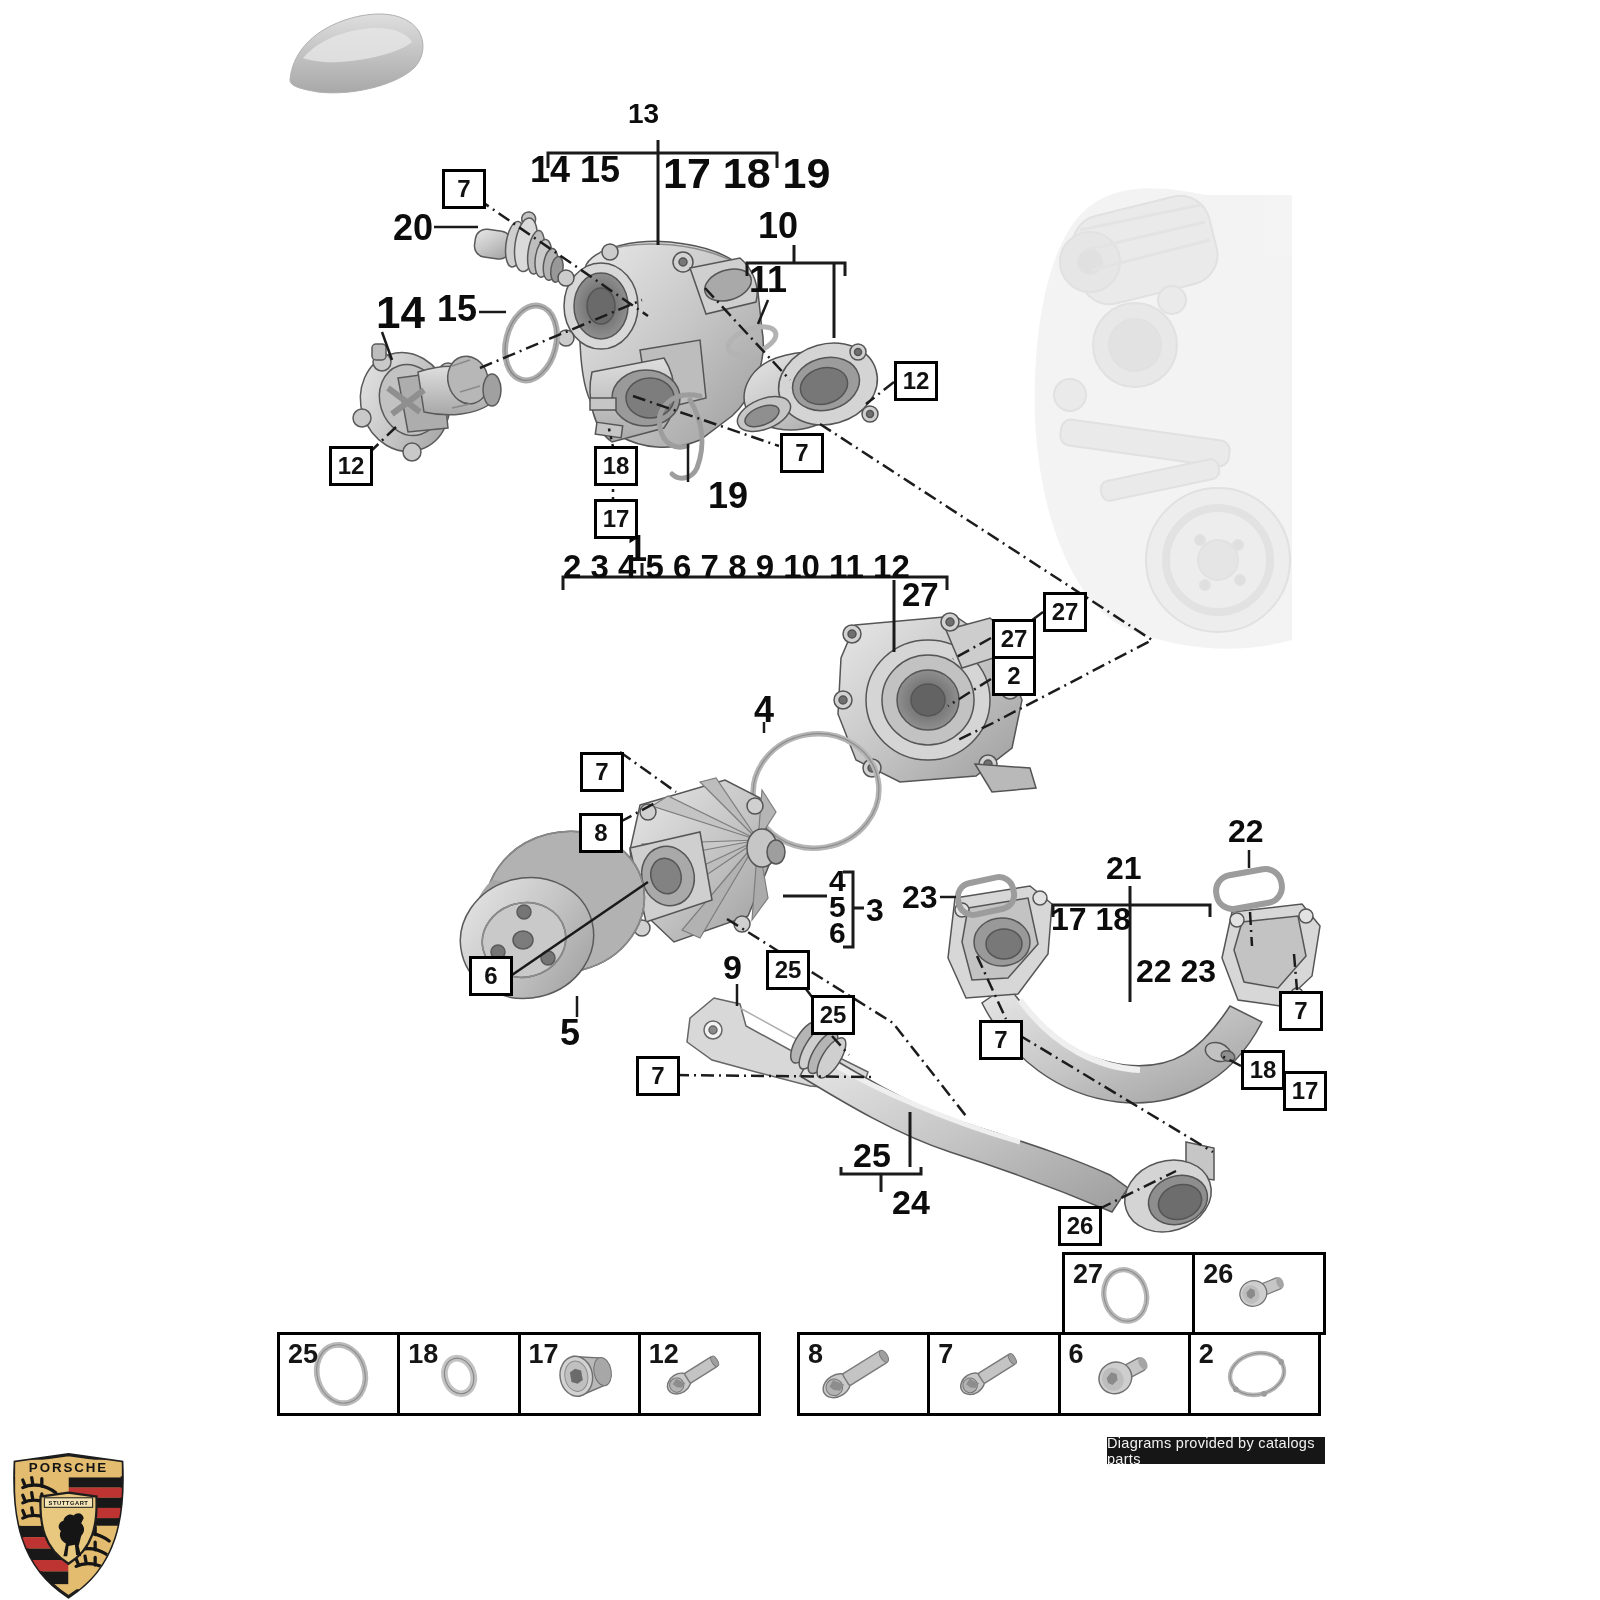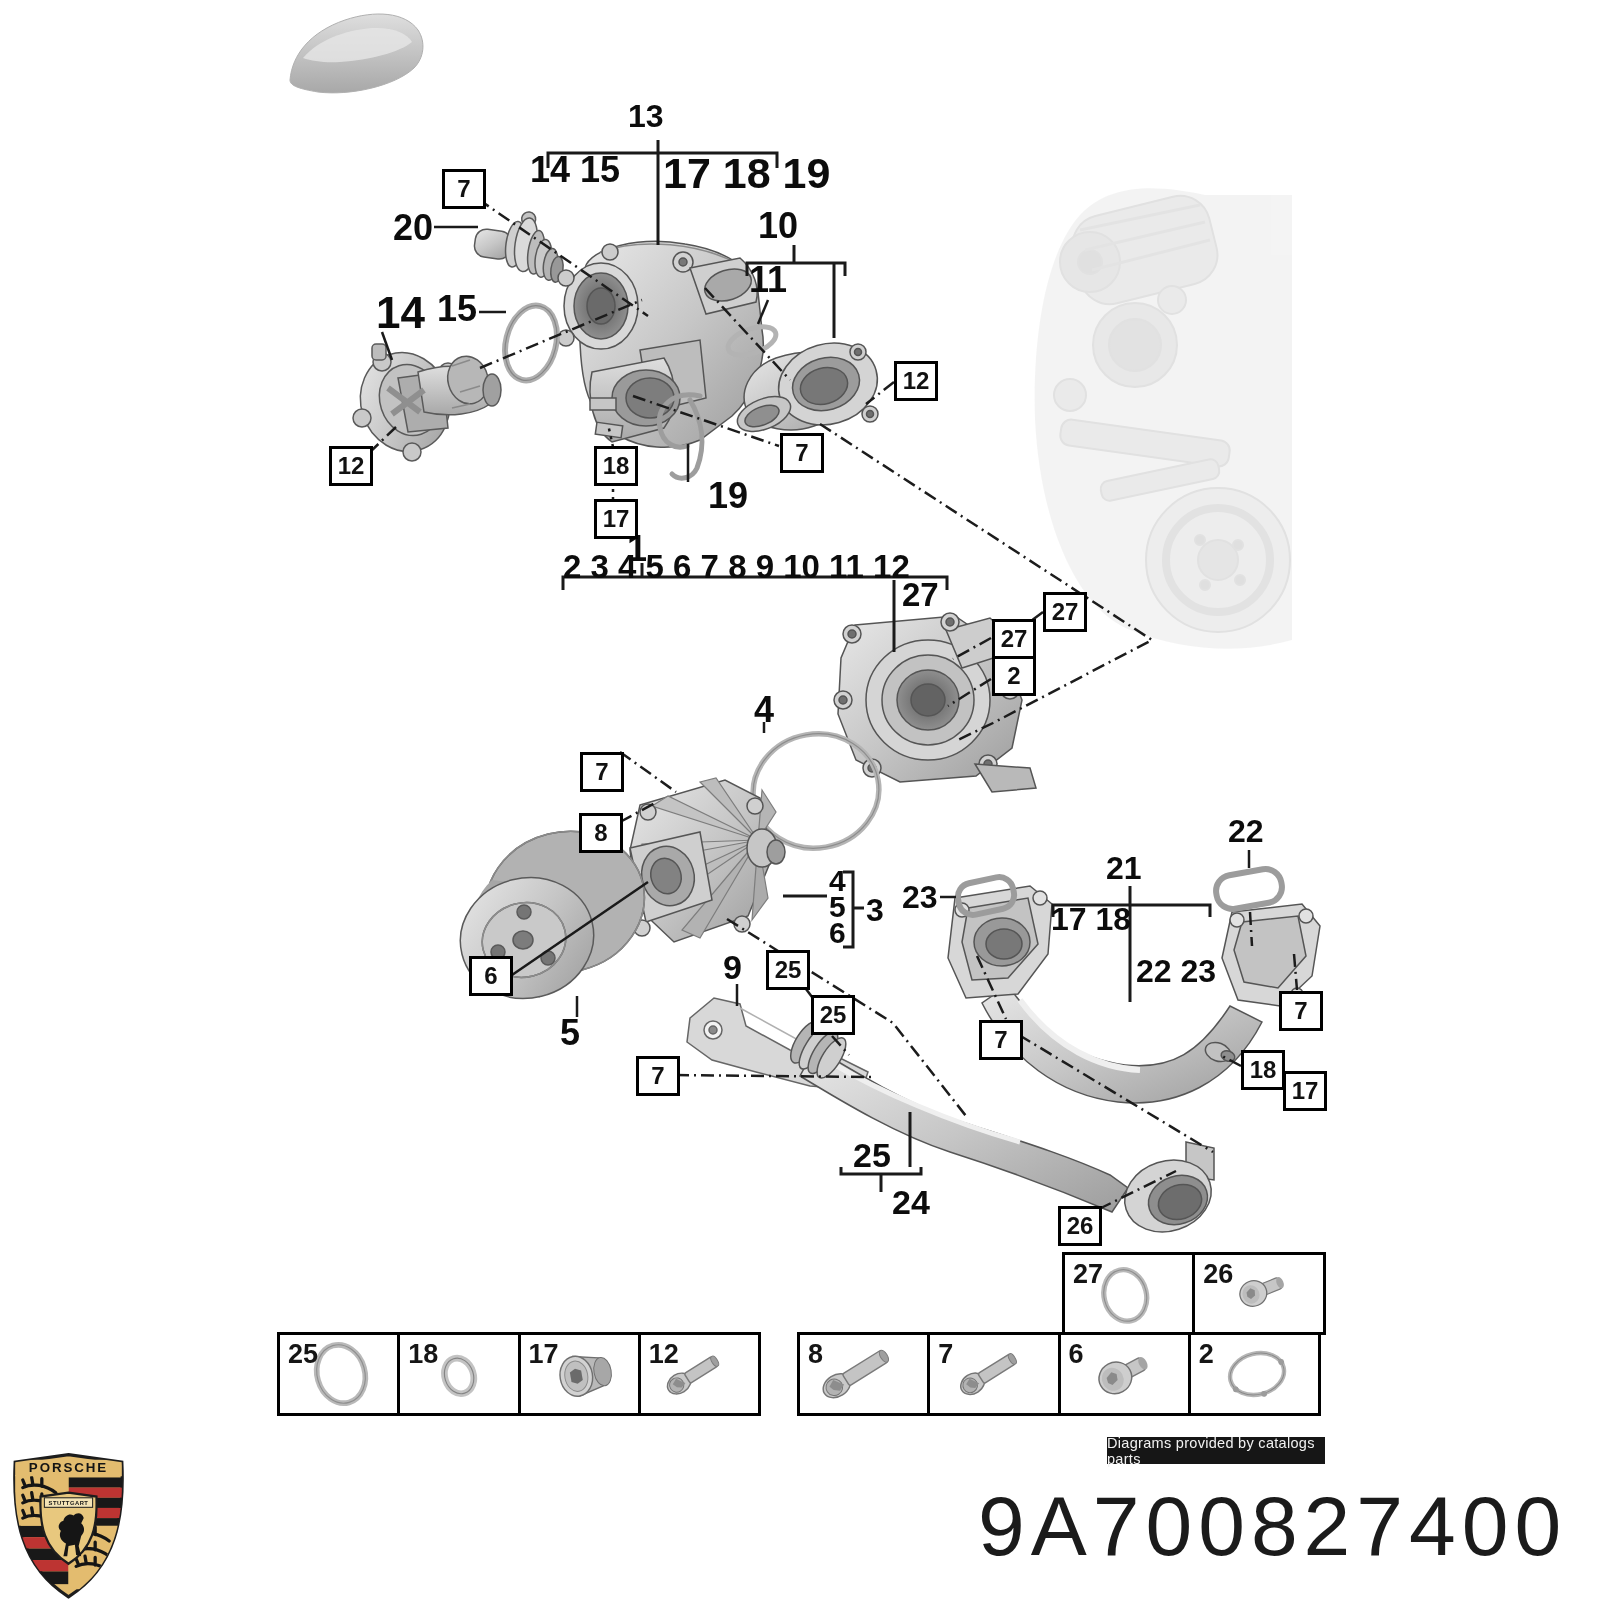--- a/index.html
+++ b/index.html
@@ -319,21 +319,21 @@
       <path d="M806,989 L812,997"></path>
       <path d="M832,1036 L849,1055"></path>
     </g>
     <g stroke="#1c1c1c" stroke-width="2.5" fill="none" stroke-dasharray="3 5">
       <path d="M613,447 L608,424"></path>
         <path d="M613,481 L613,499"></path>
     </g>
   </svg>
 
   <div id="callouts">
-      <div class="lbl" style="left: 628px; top: 100px; font-size: 32px;">13</div>
+      <div class="lbl" style="left: 628px; top: 100px; font-size: 28px;">13</div>
       <div class="lbl" style="left: 530px; top: 152px; font-size: 36px;">14 15</div>
       <div class="lbl" style="left: 663px; top: 152px; font-size: 43px;">17 18 19</div>
       <div class="lbl" style="left: 393px; top: 210px; font-size: 36px;">20</div>
       <div class="lbl" style="left: 758px; top: 208px; font-size: 36px;">10</div>
       <div class="lbl" style="left: 749px; top: 262px; font-size: 36px;">11</div>
       <div class="lbl" style="left: 376px; top: 291px; font-size: 44px;">14</div>
       <div class="lbl" style="left: 437px; top: 291px; font-size: 36px;">15</div>
       <div class="lbl" style="left: 660px; top: 478px; font-size: 36px; margin-left: 48px;">19</div>
       <div class="lbl" style="left: 627px; top: 531px; font-size: 36px;">1</div>
       <div class="lbl" style="left: 563px; top: 550px; font-size: 33px;">2 3 4 5 6 7 8 9 10 11 12</div>
@@ -481,21 +481,20 @@
             <ellipse cx="-3" cy="0" rx="10" ry="11" fill="#bdbdbd"></ellipse>
             <path d="M-7,-4 L-1,-7 L3,-3 L1,3 L-5,5 L-8,1 Z" fill="#8a8a8a"></path>
           </g>
         </svg>
         <div class="ref">26</div>
       </div>
     </div>
 
   <div class="banner" style="left:1107px;top:1417px;width:218px;height:27px">Diagrams provided by catalogs parts</div>
 
-  <div class="partnumber" style="left:978px;top:1478px">9A700827400</div>
 
   <svg width="127" height="150" viewBox="0 0 100 118" style="position:absolute;left:5px;top:1452px">
     <defs>
       <clipPath id="shieldclip">
         <path d="M50,2 L92,8 C94,50 88,90 50,114 C12,90 6,50 8,8 Z"></path>
       </clipPath>
     </defs>
     <path d="M50,2 L92,8 C94,50 88,90 50,114 C12,90 6,50 8,8 Z" fill="#e3bc6f" stroke="#1d1d1d" stroke-width="2.5"></path>
     <g clip-path="url(#shieldclip)">
 

